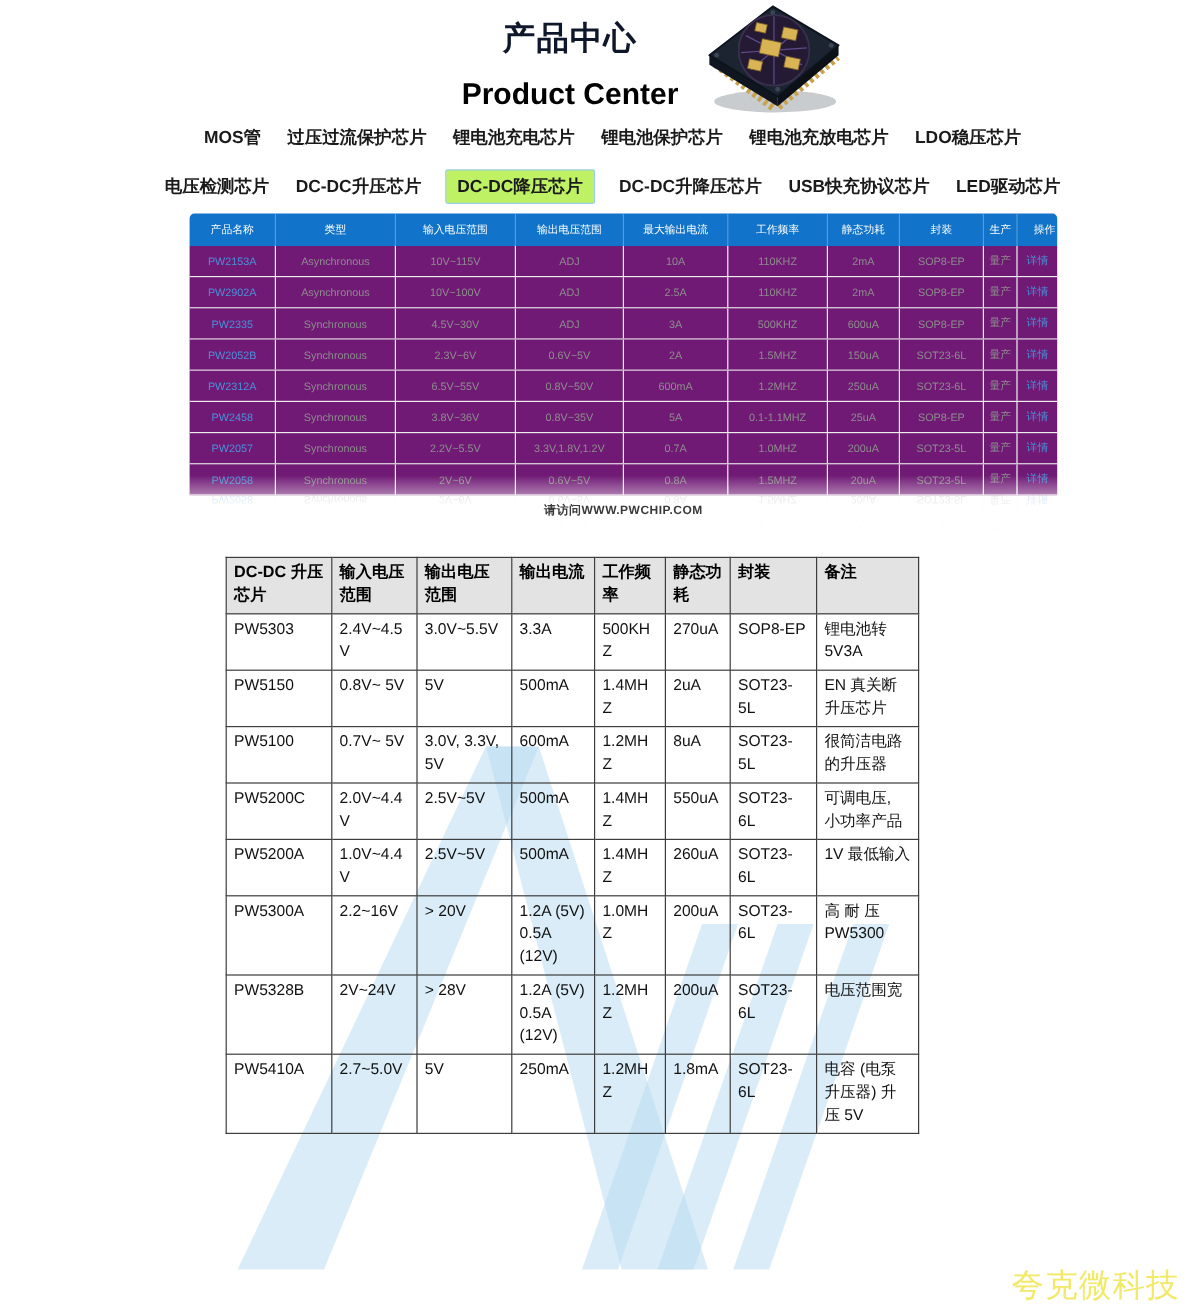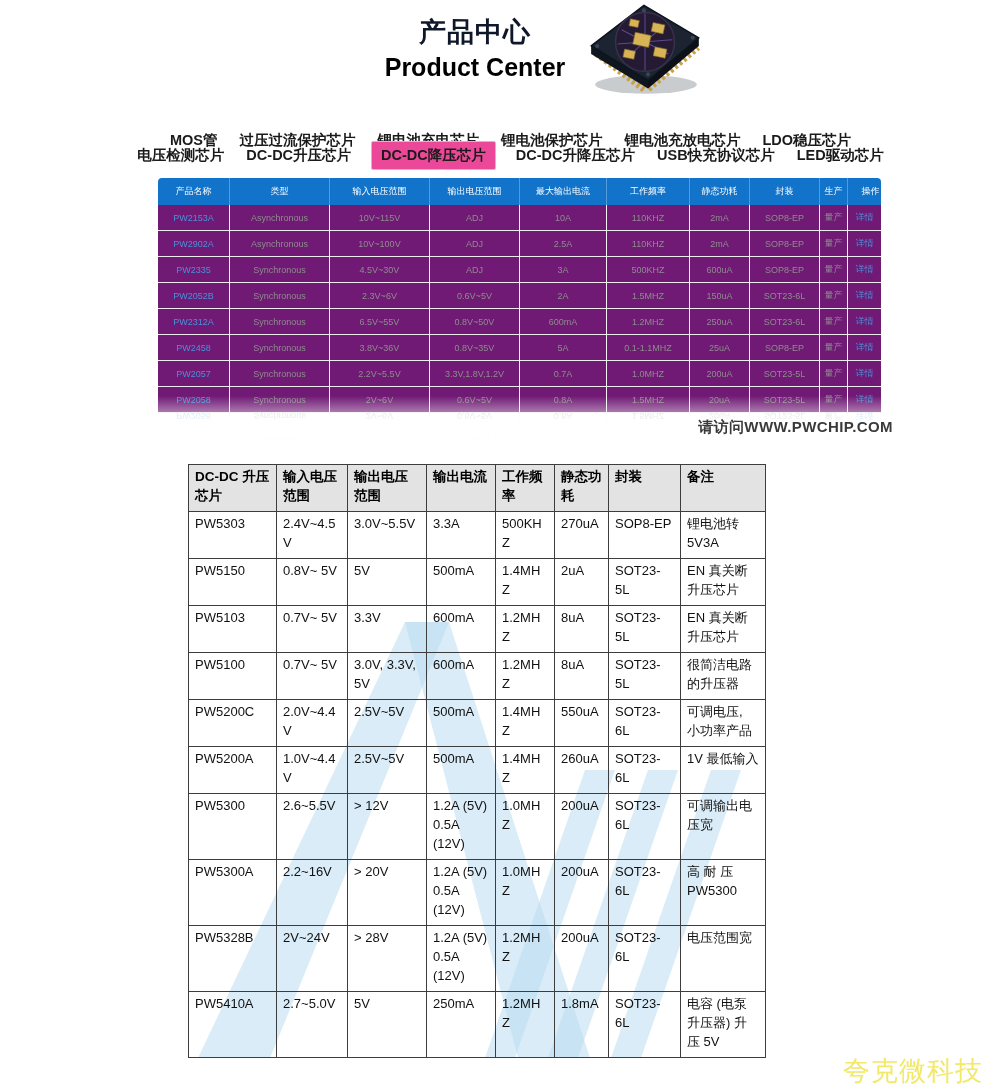--- a/index.html
+++ b/index.html
@@ -5,32 +5,32 @@
   html,body{margin:0;padding:0;}
   body{
     width:991px;height:1092px;position:relative;overflow:hidden;
     background:#ffffff;
     font-family:"Liberation Sans","DejaVu Sans",sans-serif;
     -webkit-font-smoothing:antialiased;
   }
   
   .title-block{position:absolute;left:295px;top:14px;width:360px;text-align:center;}
   .title-zh{font-size:27px;font-weight:700;color:#0f172a;letter-spacing:1px;}
-  .title-en{font-size:25px;font-weight:700;color:#000;margin-top:3px;}
+  .title-en{font-size:25px;font-weight:700;color:#000;margin-top:15px;}
   .chip-svg{position:absolute;left:581px;top:1px;width:132px;height:98px;}
   
   .nav{position:absolute;left:30px;width:961px;text-align:center;white-space:nowrap;}
-  .nav1{top:127px;}
+  .nav1{top:101px;}
   .nav2{top:141px;}
   .nav-item{
     display:inline-block;margin:0 9px;font-size:14.5px;font-weight:600;color:#1a1a1a;
     padding:4px 2px;cursor:pointer;
   }
   .nav-item.active{
-    border:1px solid #9dcdec;background:#ec4899;border-radius:2px;
+    border:1px solid #9dcdec;background:#bef264;border-radius:2px;
     padding:4px 9px;
   }
   
   .ptable{position:absolute;left:158px;top:178px;width:723px;z-index:2;}
   .phead{
     display:grid;grid-template-columns:72px 100px 100px 90px 87px 83px 60px 70px 28px 33px;
     background:#1173c9;height:27px;border-radius:4px 4px 0 0;overflow:hidden;
   }
   .hcell{
     display:flex;align-items:center;justify-content:center;
@@ -49,22 +49,22 @@
   .cell.c-link{color:#4a90d9;cursor:pointer;}
   .reflection{position:absolute;left:0;top:227px;width:723px;transform:scaleY(-1);z-index:1;}
   .reflection .trow{height:22px;border-bottom:none;background:transparent;}
   .reflection .trow:first-child{opacity:.15;}
   .reflection .trow:last-child{opacity:.34;}
   .fade{
     position:absolute;left:-2px;top:218px;width:727px;height:62px;z-index:4;
     background:linear-gradient(to bottom,rgba(255,255,255,0) 0%,rgba(255,255,255,.88) 55%,#fff 100%);
   }
   .visit{
-    position:absolute;left:12px;top:240px;width:723px;text-align:right;z-index:5;
-    font-size:15px;font-weight:700;color:#3a3a3a;letter-spacing:.4px;
+    position:absolute;left:0;top:240px;width:723px;text-align:center;z-index:5;
+    font-size:10px;font-weight:700;color:#3a3a3a;letter-spacing:.4px;
   }
   
   .watermark{position:absolute;left:185px;top:545px;width:580px;height:515px;z-index:0;}
   
   .btable{
     position:absolute;left:188px;top:464px;width:577px;z-index:1;
     border-collapse:collapse;table-layout:fixed;background:transparent;
   }
   .btable th,.btable td{
     border:1px solid #3d3d3d;text-align:left;vertical-align:top;
@@ -316,30 +316,20 @@
         <td>PW5150</td>
         <td>0.8V~ 5V</td>
         <td>5V</td>
         <td>500mA</td>
         <td>1.4MHZ</td>
         <td>2uA</td>
         <td>SOT23-5L</td>
         <td>EN 真关断升压芯片</td>
       </tr>
       <tr>
-        <td>PW5103</td>
-        <td>0.7V~ 5V</td>
-        <td>3.3V</td>
-        <td>600mA</td>
-        <td>1.2MHZ</td>
-        <td>8uA</td>
-        <td>SOT23-5L</td>
-        <td>EN 真关断升压芯片</td>
-      </tr>
-      <tr>
         <td>PW5100</td>
         <td>0.7V~ 5V</td>
         <td>3.0V, 3.3V, 5V</td>
         <td>600mA</td>
         <td>1.2MHZ</td>
         <td>8uA</td>
         <td>SOT23-5L</td>
         <td>很简洁电路的升压器</td>
       </tr>
       <tr>
@@ -356,30 +346,20 @@
         <td>PW5200A</td>
         <td>1.0V~4.4V</td>
         <td>2.5V~5V</td>
         <td>500mA</td>
         <td>1.4MHZ</td>
         <td>260uA</td>
         <td>SOT23-6L</td>
         <td>1V 最低输入</td>
       </tr>
       <tr>
-        <td>PW5300</td>
-        <td>2.6~5.5V</td>
-        <td>&gt; 12V</td>
-        <td>1.2A (5V) 0.5A (12V)</td>
-        <td>1.0MHZ</td>
-        <td>200uA</td>
-        <td>SOT23-6L</td>
-        <td>可调输出电压宽</td>
-      </tr>
-      <tr>
         <td>PW5300A</td>
         <td>2.2~16V</td>
         <td>&gt; 20V</td>
         <td>1.2A (5V) 0.5A (12V)</td>
         <td>1.0MHZ</td>
         <td>200uA</td>
         <td>SOT23-6L</td>
         <td>高 耐 压 PW5300</td>
       </tr>
       <tr>

